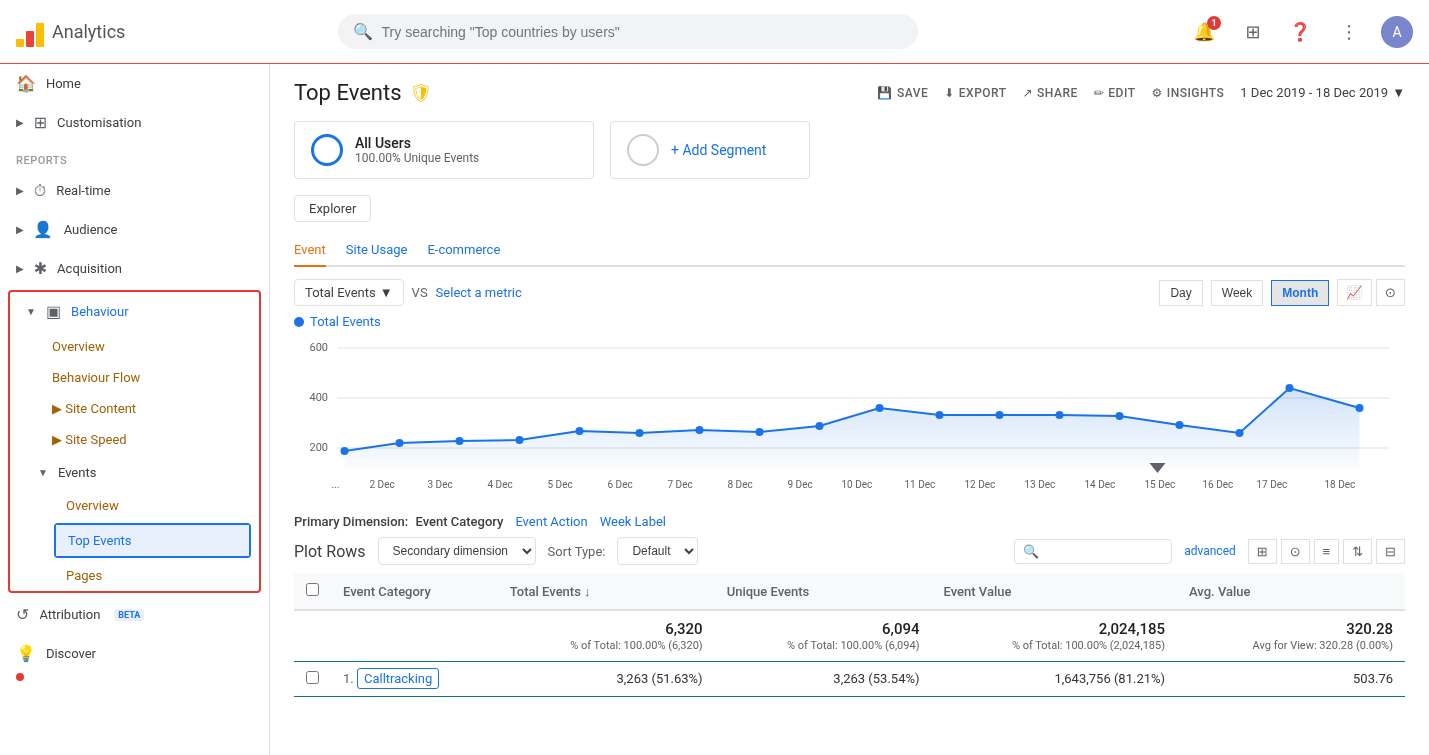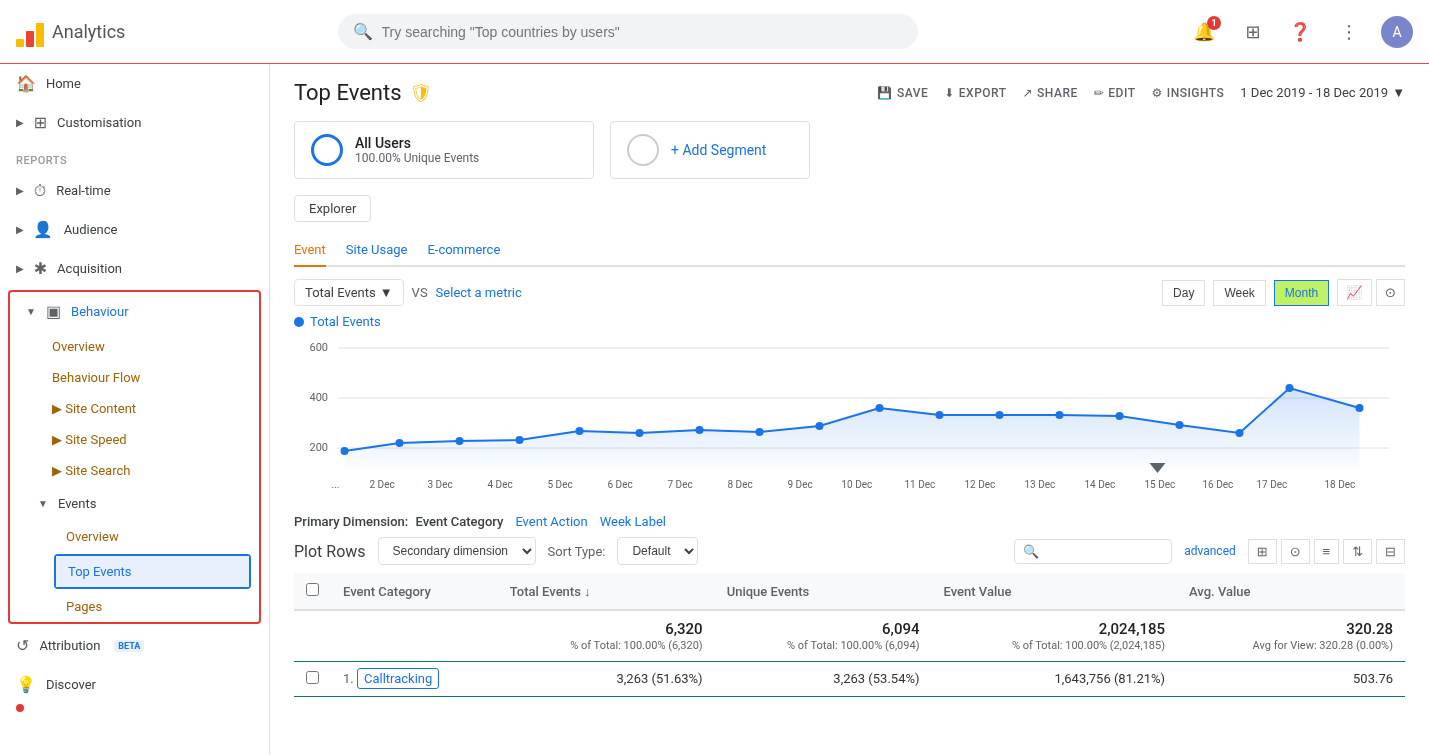--- a/index.html
+++ b/index.html
@@ -63,21 +63,21 @@
     .sub-tab.link { color: #1a73e8; }
 
     
     .chart-controls { display: flex; align-items: center; justify-content: space-between; margin-bottom: 8px; }
     .metric-selector { display: flex; align-items: center; gap: 8px; }
     .dropdown-btn { display: flex; align-items: center; gap: 4px; border: 1px solid #e0e0e0; border-radius: 4px; padding: 5px 10px; font-size: 13px; color: #3c4043; cursor: pointer; background: #fff; }
     .vs-text { color: #5f6368; font-size: 13px; }
     .select-metric { color: #1a73e8; font-size: 13px; cursor: pointer; }
     .time-btns { display: flex; align-items: center; gap: 8px; }
     .time-btn { border: 1px solid #e0e0e0; padding: 5px 10px; font-size: 12px; cursor: pointer; color: #3c4043; background: #fff; }
-    .time-btn.active { background: #bef264; color: #1a73e8; border-color: #1a73e8; }
+    .time-btn.active { background: #e5e5e5; color: #1a73e8; border-color: #1a73e8; font-weight: bold; }
     .chart-type-btns { display: flex; gap: 4px; }
     .chart-type-btn { border: 1px solid #e0e0e0; padding: 5px 8px; cursor: pointer; background: #fff; color: #5f6368; }
 
     
     .chart-area { position: relative; margin-bottom: 8px; }
     .chart-legend { display: flex; align-items: center; gap: 6px; font-size: 13px; color: #1a73e8; margin-bottom: 4px; }
     .chart-dot { width: 10px; height: 10px; border-radius: 50%; background: #1a73e8; }
     .chart-svg { width: 100%; }
 
     
@@ -176,23 +176,20 @@
         <span class="sidebar-icon">▣</span>
         <span>Behaviour</span>
       </div>
       <div class="sidebar-sub">Overview</div>
       <div class="sidebar-sub">Behaviour Flow</div>
       <div class="sidebar-sub">
         <span>▶ </span><span>Site Content</span>
       </div>
       <div class="sidebar-sub">
         <span>▶ </span><span>Site Speed</span>
-      </div>
-      <div class="sidebar-sub">
-        <span>▶ </span><span>Site Search</span>
       </div>
       <div class="sidebar-item" style="padding-left:28px;">
         <span class="arrow">▼</span>
         <span>Events</span>
       </div>
       <div class="sidebar-sub" style="padding-left:56px;">Overview</div>
 
       <div class="top-events-box" style="margin:2px 8px 2px 44px;">
         <div class="sidebar-sub active" style="padding-left:12px;padding-right:8px;color:#1a73e8;background:#e8f0fe;">Top Events</div>
       </div>

